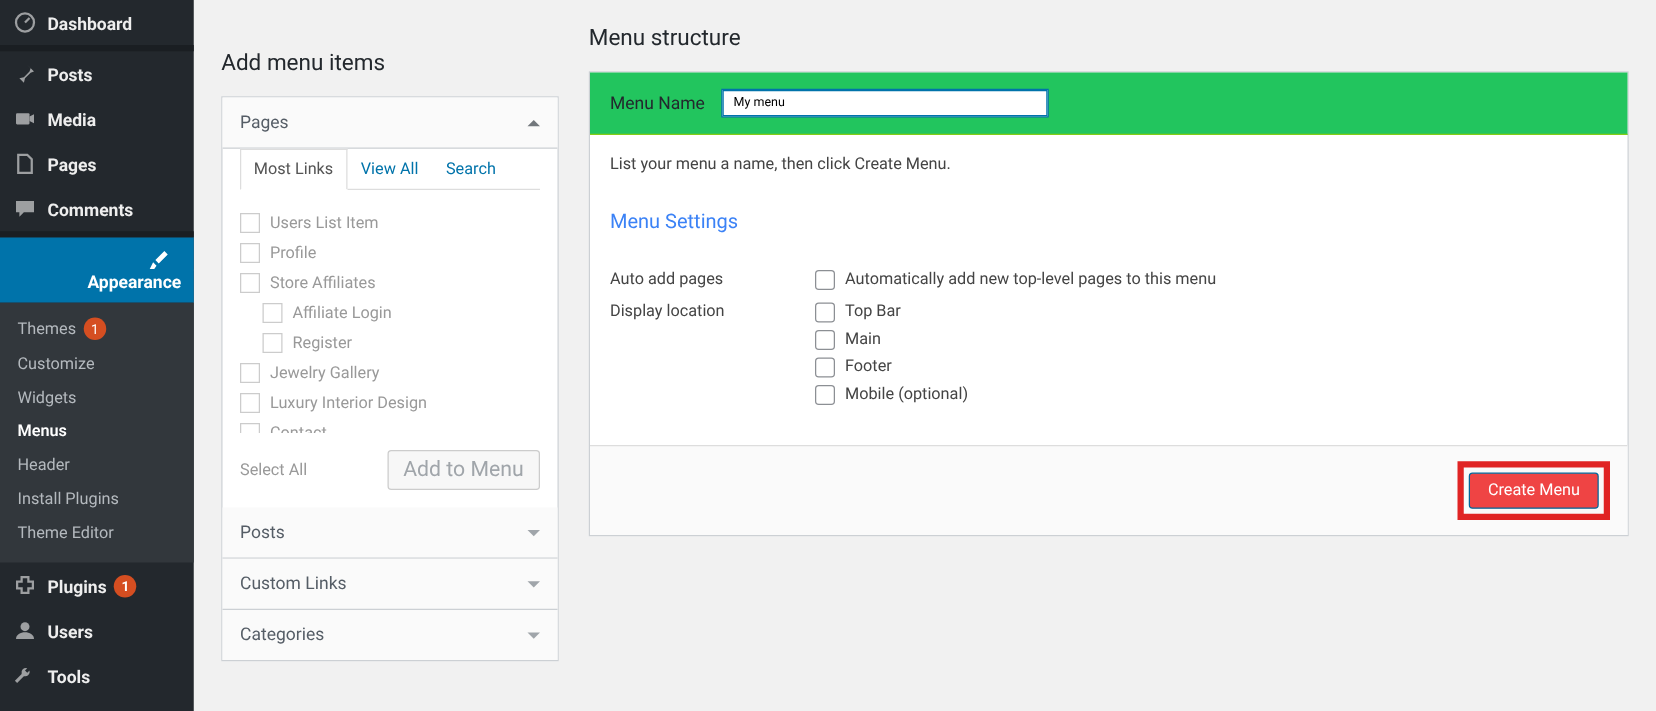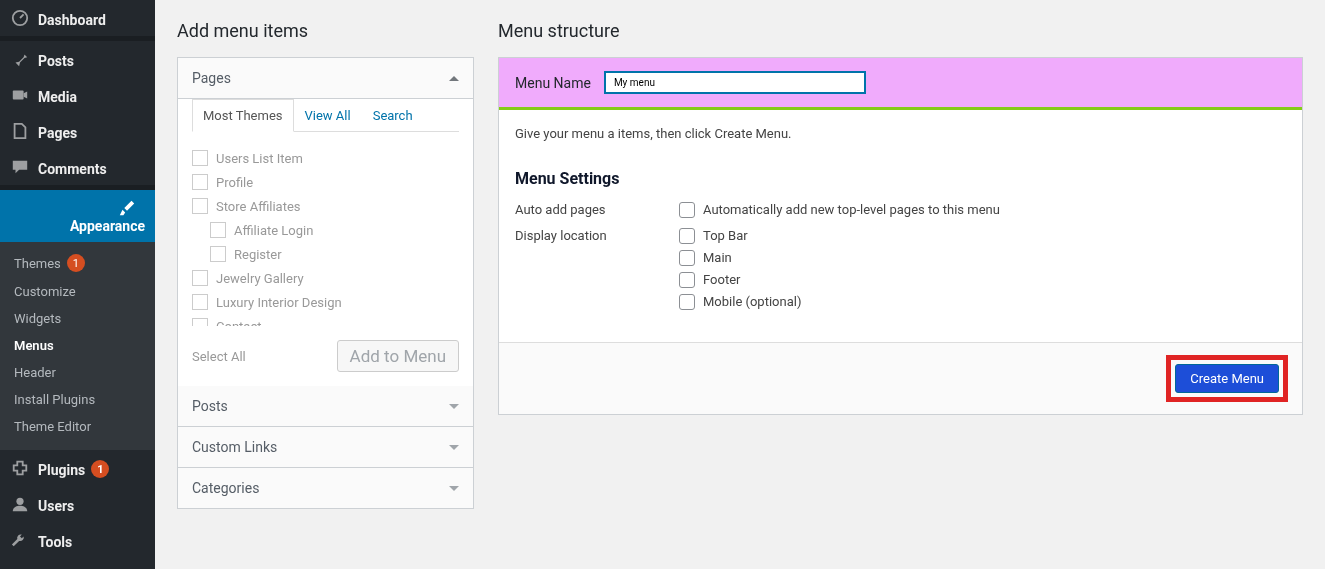--- a/index.html
+++ b/index.html
@@ -13,21 +13,21 @@
 .sidebar-item.active .icon { opacity: 1; }
 .sidebar-item.active::after { content: ''; position: absolute; right: -8px; top: 50%; transform: translateY(-50%); border: 8px solid transparent; border-right-color: #f1f1f1; }
 .sidebar-sub { background: #32373c; padding: 6px 0 10px; text-align: right; }
 .sidebar-sub-item { padding: 6px 14px; font-size: 13px; color: #b4b9be; cursor: pointer; display: flex; align-items: center; }
 .sidebar-sub-item.current { color: #fff; font-weight: 600; }
 .badge { background: #d54e21; color: #fff; border-radius: 10px; min-width: 18px; height: 18px; font-size: 11px; display: inline-flex; align-items: center; justify-content: center; margin-left: 6px; padding: 0 5px; }
 .sep { height: 5px; background: #1a1e22; }
 
 
 .main { flex: 1; padding: 20px 22px; display: flex; gap: 24px; overflow: hidden; }
-.col-left { width: 297px; flex-shrink: 0; }
+.col-left { width: 270px; flex-shrink: 0; margin-top: 20px; }
 .col-right { flex: 1; }
 h2 { font-size: 18px; font-weight: 400; color: #23282d; margin-bottom: 16px; }
 
 
 .metabox-wrap { border: 1px solid #ccd0d4; background: #fff; }
 .metabox-header { background: #fafafa; border-bottom: 1px solid #ccd0d4; padding: 12px 14px; font-size: 14px; color: #555d66; display: flex; justify-content: space-between; align-items: center; cursor: pointer; }
 .metabox-header:last-child { border-bottom: none; }
 .metabox-header + .metabox-header { border-top: none; }
 .arrow { width: 0; height: 0; border-left: 5px solid transparent; border-right: 5px solid transparent; }
 .arrow.up { border-bottom: 5px solid #72777c; }
@@ -45,34 +45,34 @@
 .check-item { display: flex; align-items: center; padding: 4px 0; font-size: 13px; color: #999; }
 .check-item.depth-1 { padding-left: 18px; }
 .check-item input[type="checkbox"] { width: 16px; height: 16px; margin-right: 8px; border: 1px solid #ccc; background: #fff; appearance: none; cursor: not-allowed; }
 
 .metabox-footer { display: flex; justify-content: space-between; align-items: center; margin-top: 14px; }
 .select-all { font-size: 13px; color: #999; cursor: pointer; }
 .btn-secondary { background: #f7f7f7; border: 1px solid #ccc; color: #a0a5aa; padding: 5px 12px; font-size: 17px; cursor: not-allowed; border-radius: 3px; }
 
 
 .menu-panel { border: 1px solid #ccd0d4; background: #fff; }
-.menu-header-row { background: #f0abfc; border-bottom: 3px solid #84cc16; padding: 14px 16px; display: flex; align-items: center; gap: 14px; }
+.menu-header-row { background: #22c55e; border-bottom: 1px solid #84cc16; padding: 14px 16px; display: flex; align-items: center; gap: 14px; }
 .menu-header-row label { font-size: 14px; color: #23282d; }
 .menu-name-input { border: 1px solid #0073aa; box-shadow: 0 0 0 1px #0073aa; padding: 4px 8px; font-size: 10px; width: 260px; outline: none; }
 .menu-body { padding: 16px 16px 22px; }
 .instruction { font-size: 13px; color: #444; margin-bottom: 28px; }
-h3 { font-size: 16px; font-weight: 700; color: #0f172a; margin-bottom: 14px; }
+h3 { font-size: 16px; font-weight: 400; color: #3b82f6; margin-bottom: 30px; }
 .settings-row { display: flex; font-size: 13px; color: #444; margin-bottom: 10px; }
 .settings-row .label { width: 164px; flex-shrink: 0; }
 .settings-row .opts { display: flex; flex-direction: column; gap: 6px; }
 .check-opt { display: flex; align-items: flex-start; gap: 8px; }
 .check-opt input[type="checkbox"] { width: 16px; height: 16px; appearance: none; border: 1px solid #8c8f94; border-radius: 3px; background: #fff; cursor: pointer; }
 .menu-footer { background: #fafafa; border-top: 1px solid #ddd; padding: 12px 14px; display: flex; justify-content: flex-end; }
 .create-wrap { border: 5px solid #e02424; padding: 4px; }
-.btn-primary { background: #1d4ed8; border: 1px solid #006799; color: #fff; padding: 6px 14px; font-size: 13px; cursor: pointer; border-radius: 3px; }
+.btn-primary { background: #ef4444; border: 1px solid #006799; color: #fff; padding: 6px 14px; font-size: 13px; cursor: pointer; border-radius: 3px; }
 </style>
 </head>
 <body>
 
 <div class="sidebar">
   <div class="sidebar-item">
     <span class="icon">
         <svg width="18" height="18" viewBox="0 0 20 20" fill="currentColor">
           <circle cx="10" cy="10" r="8" fill="none" stroke="currentColor" stroke-width="2"></circle>
           <path d="M10 10 L14 6" stroke="currentColor" stroke-width="2"></path>
@@ -190,21 +190,21 @@
 
   <div class="col-left">
     <h2>Add menu items</h2>
     <div class="metabox-wrap">
       <div class="metabox-header">
         <span>Pages</span>
         <span class="arrow up"></span>
       </div>
       <div class="metabox-body">
         <div class="tabs">
-          <div class="tab active">Most Themes</div>
+          <div class="tab active">Most Links</div>
           <div class="tab">View All</div>
           <div class="tab">Search</div>
         </div>
         <div class="checklist">
           <label class="check-item">
               <input type="checkbox" style="">
               <span>Users List Item</span>
             </label>
           <label class="check-item">
               <input type="checkbox" style="">
@@ -256,21 +256,21 @@
   </div>
 
   <div class="col-right">
     <h2>Menu structure</h2>
     <div class="menu-panel">
       <div class="menu-header-row">
         <label>Menu Name</label>
         <input class="menu-name-input" type="text" value="My menu" style="">
       </div>
       <div class="menu-body">
-        <p class="instruction">Give your menu a items, then click Create Menu.</p>
+        <p class="instruction">List your menu a name, then click Create Menu.</p>
         <h3>Menu Settings</h3>
         <div class="settings-row">
           <div class="label">Auto add pages</div>
           <div class="opts">
             <label class="check-opt">
                 <input type="checkbox" style="">
                 <span>Automatically add new top-level pages to this menu</span>
               </label>
           </div>
         </div>

